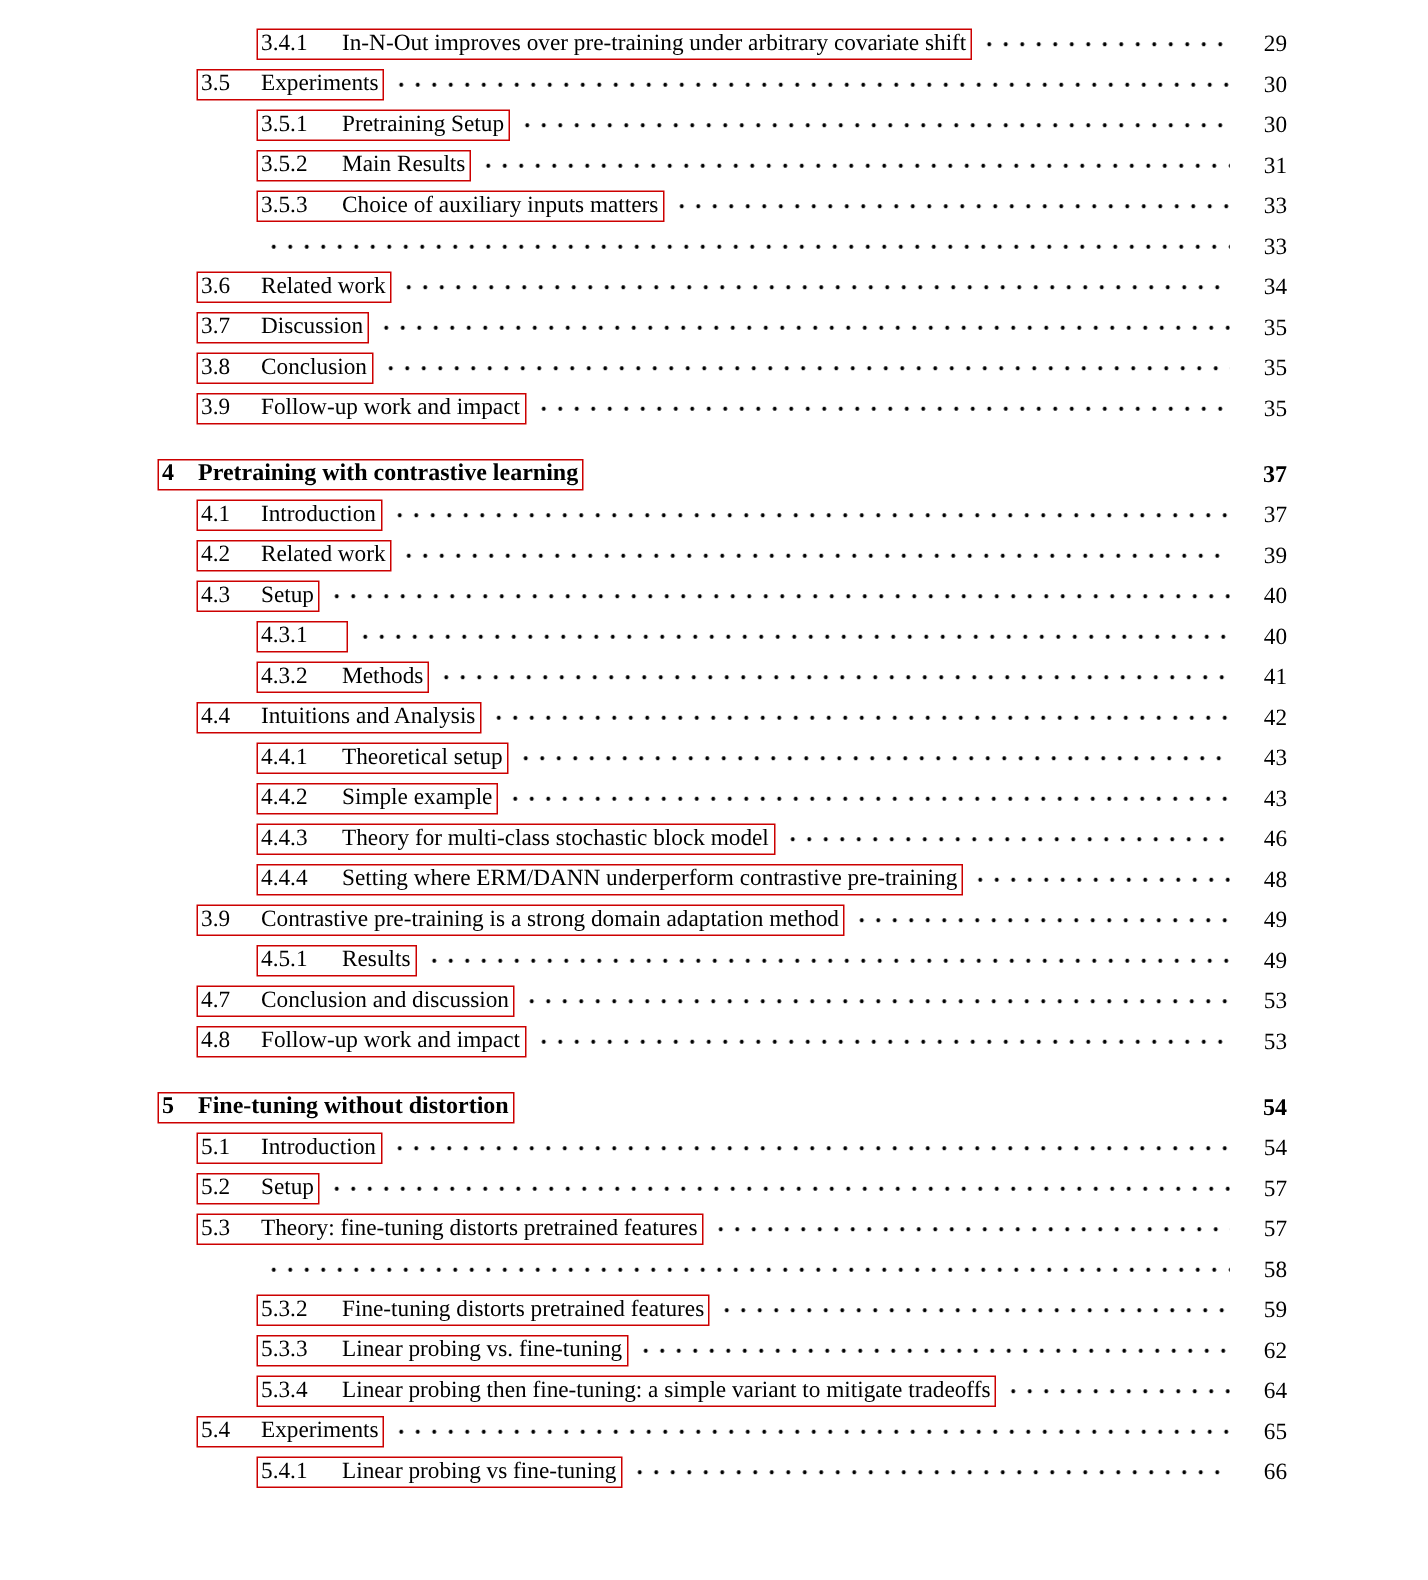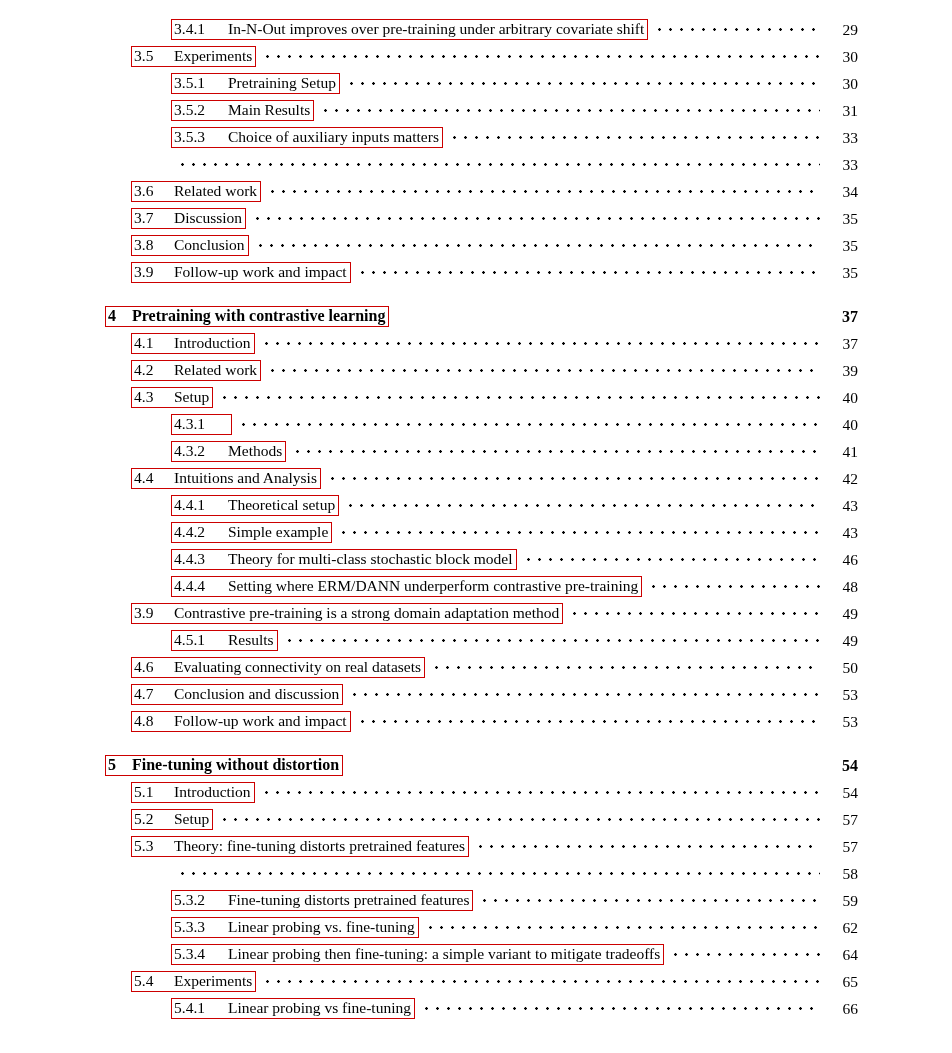--- a/index.html
+++ b/index.html
@@ -245,28 +245,20 @@
       <div class="row subsection">
     <span class="link">
       <span class="num">4.5.1</span>
           <span class="title">Results</span>
     </span>
     <span class="leader"></span>
     <span class="pageno">49</span>
   </div>
       <div class="row section">
     <span class="link">
-      <span class="num">4.6</span>
-          <span class="title">Evaluating connectivity on real datasets</span>
-    </span>
-    <span class="leader"></span>
-    <span class="pageno">50</span>
-  </div>
-      <div class="row section">
-    <span class="link">
       <span class="num">4.7</span>
           <span class="title">Conclusion and discussion</span>
     </span>
     <span class="leader"></span>
     <span class="pageno">53</span>
   </div>
       <div class="row section">
     <span class="link">
       <span class="num">4.8</span>
           <span class="title">Follow-up work and impact</span>

